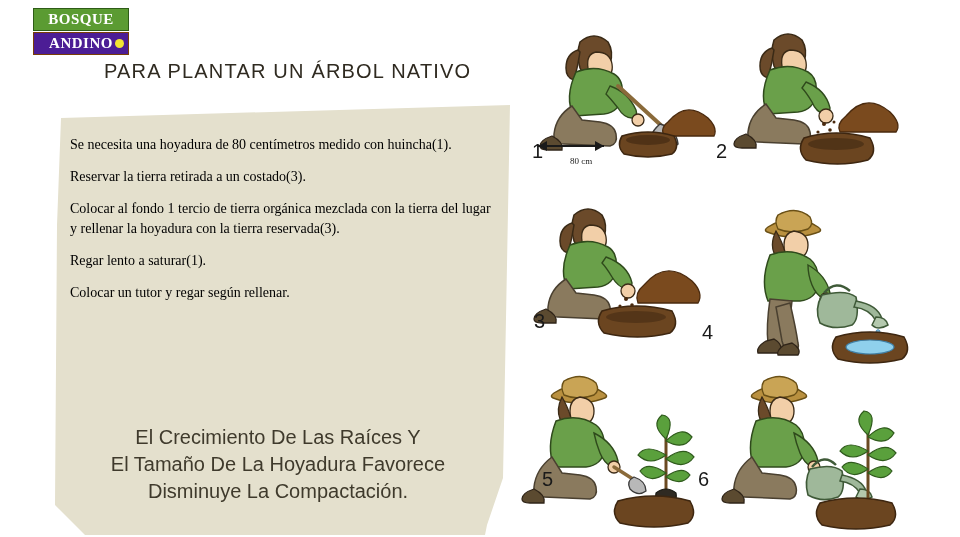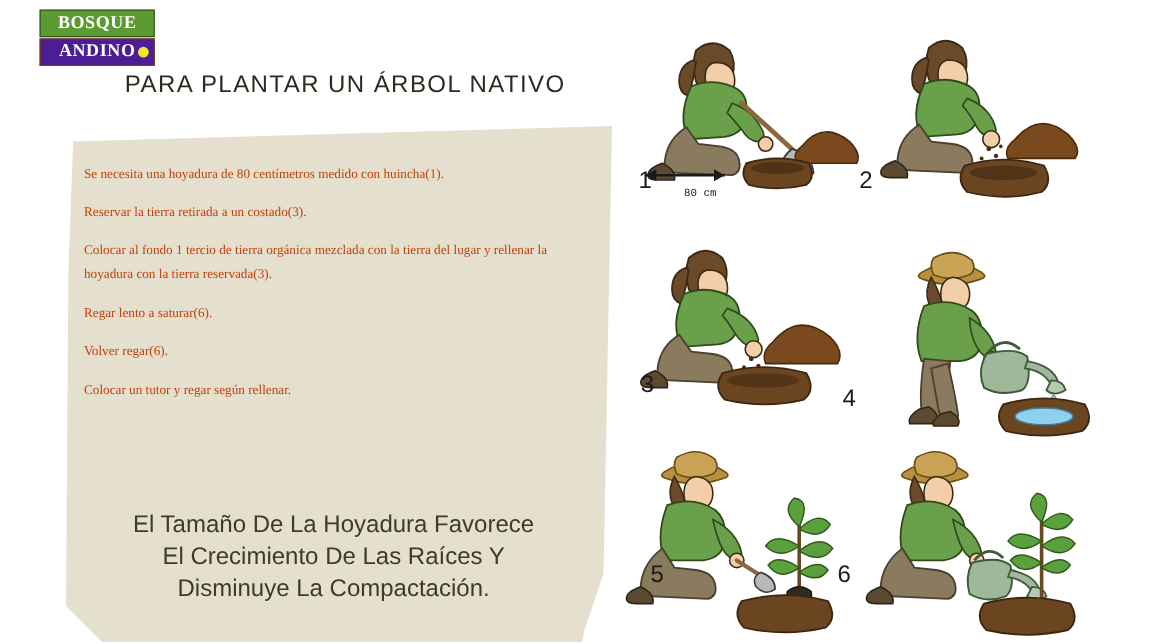--- a/index.html
+++ b/index.html
@@ -88,22 +88,22 @@
     clip-path: polygon(6px 13px, 455px 0px, 448px 373px, 432px 420px, 430px 430px, 30px 430px, 0px 400px, 2px 120px);
   }
 
   
   .body-text {
     position: absolute;
     left: 70px;
     top: 135px;
     width: 425px;
     font-family: "Liberation Serif", serif;
-    font-size: 11px;
-    color: #c2410c;
+    font-size: 14px;
+    color: #000000;
     line-height: 20px;
   }
   .body-text p {
     margin: 0 0 12px 0;
   }
 
   
   .footer-text {
     position: absolute;
     left: 68px;
@@ -147,21 +147,21 @@
   .step-num.n2 { left: 206px; top: 126px; }
   .step-num.n3 { left: 24px;  top: 296px; }
   .step-num.n4 { left: 192px; top: 307px; }
   .step-num.n5 { left: 32px;  top: 454px; }
   .step-num.n6 { left: 188px; top: 454px; }
 
   .measure-label {
     position: absolute;
     left: 52px;
     top: 132px;
-    font-family: Liberation Mono, monospace;
+    font-family: Liberation Serif, serif;
     font-size: 9px;
     color: #1a1a1a;
   }
   svg { display: block; }
 </style>
 </head>
 <body>
 
 <div class="slide">
 
@@ -176,28 +176,27 @@
   </div>
 
   <div class="title">PARA PLANTAR UN ÁRBOL NATIVO</div>
 
   <div class="panel"></div>
 
   <div class="body-text">
     <p>Se necesita una hoyadura de 80 centímetros medido con huincha(1).</p>
     <p>Reservar la tierra retirada a un costado(3).</p>
     <p>Colocar al fondo 1 tercio de tierra orgánica mezclada con la tierra del lugar y rellenar la hoyadura con la tierra reservada(3).</p>
-    <p>Regar lento a saturar(6).</p>
-    <p>Volver regar(6).</p>
+    <p>Regar lento a saturar(1).</p>
     <p>Colocar un tutor y regar según rellenar.</p>
   </div>
 
   <div class="footer-text">
+    <div>El Crecimiento De Las Raíces Y</div>
     <div>El Tamaño De La Hoyadura Favorece</div>
-    <div>El Crecimiento De Las Raíces Y</div>
     <div>Disminuye La Compactación.</div>
   </div>
 
   <div class="steps">
 
     <div class="step s1">
       <svg width="200" height="160" viewBox="0 0 200 160">
 
         <g>
 

